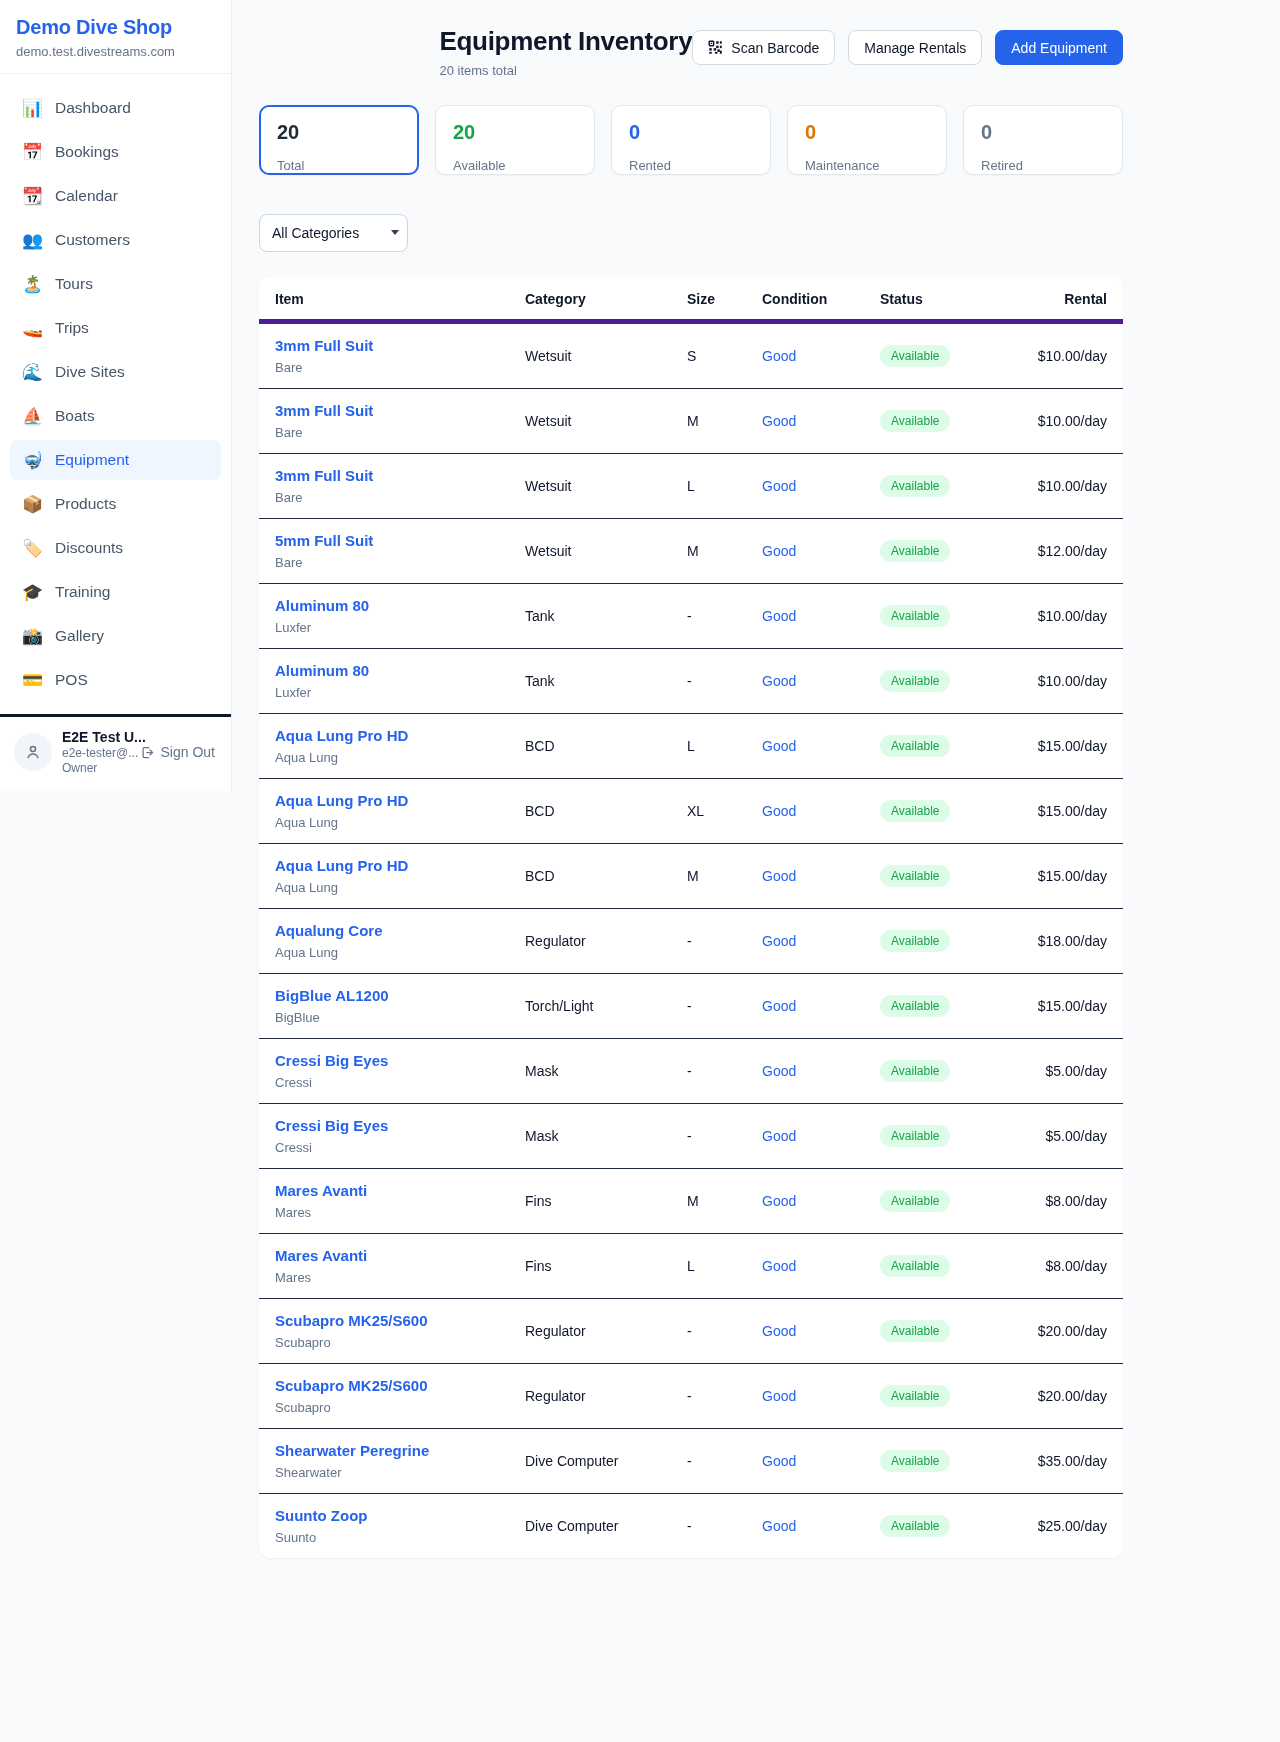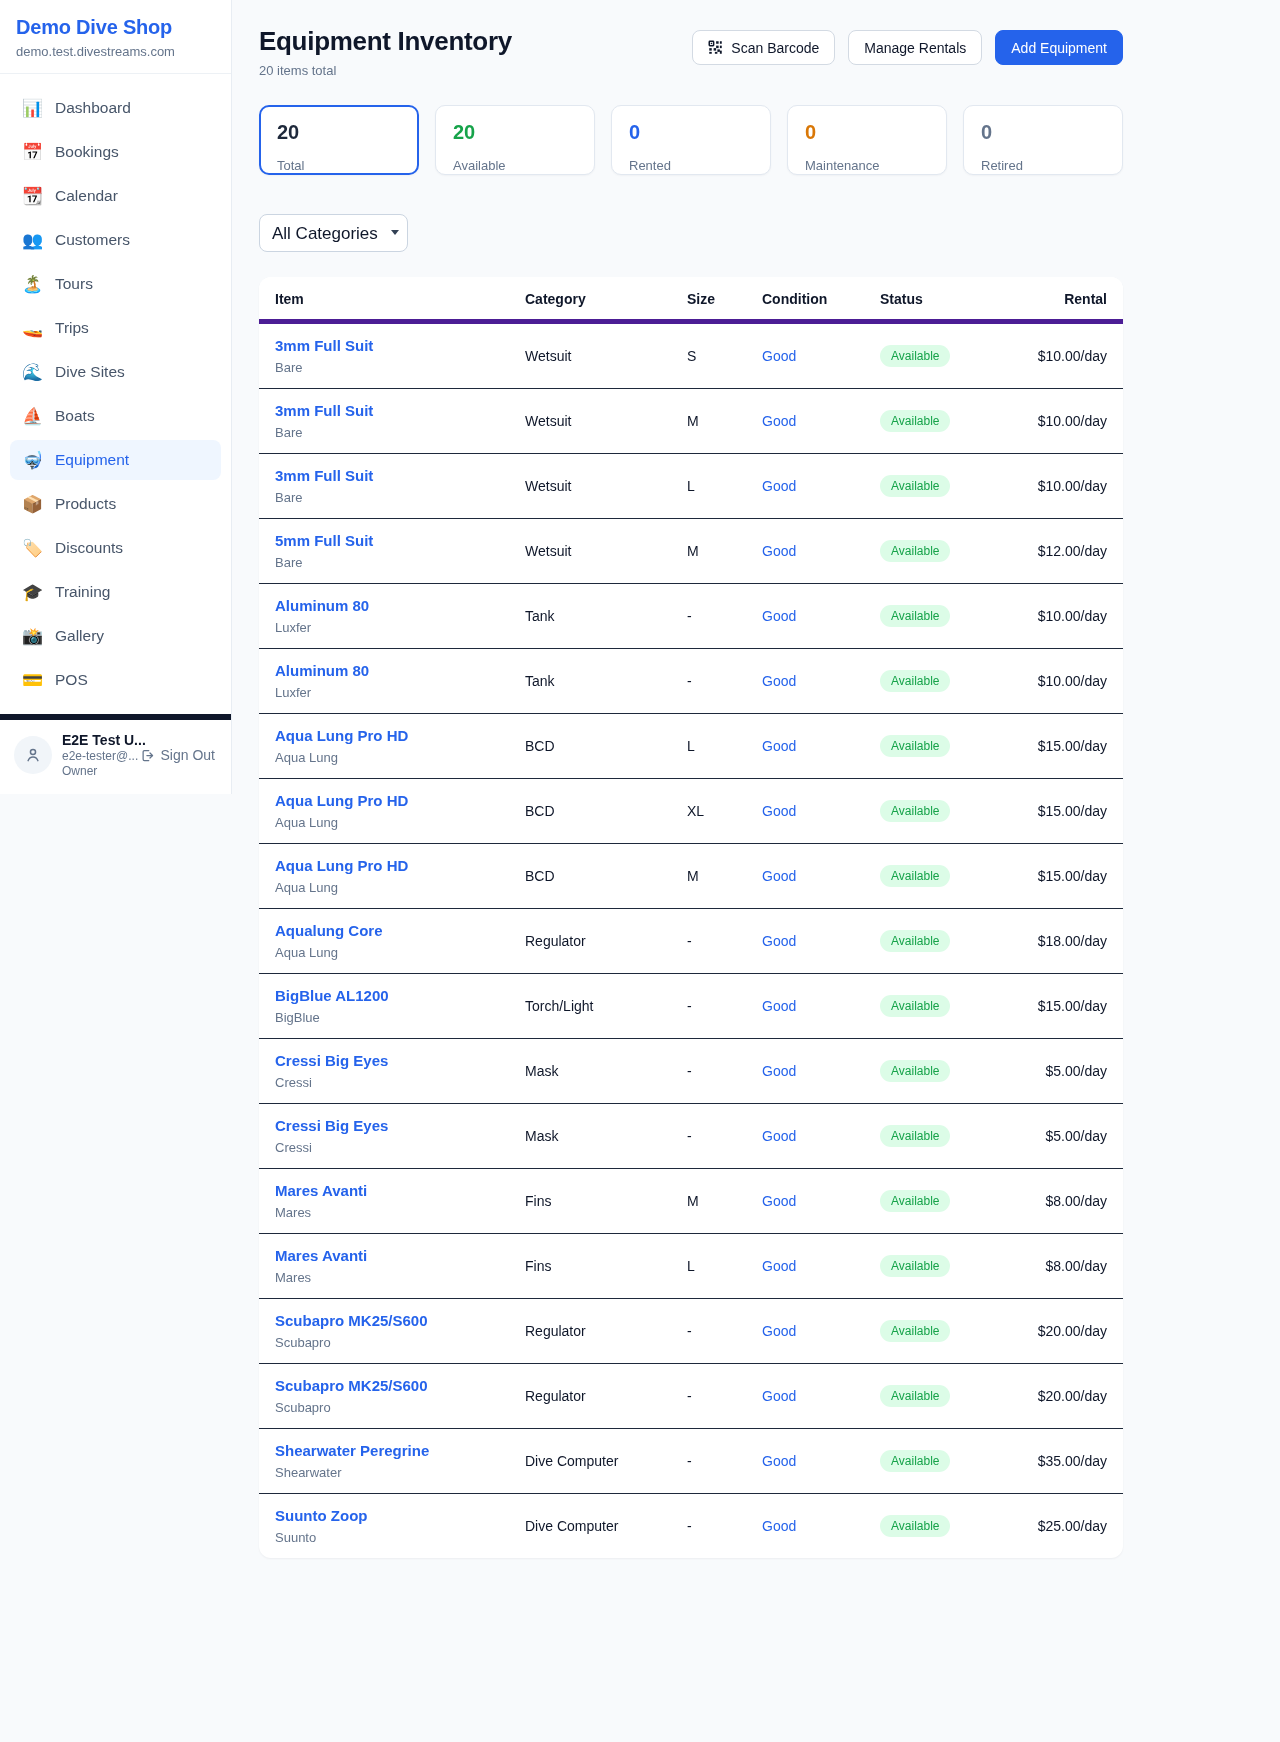--- a/index.html
+++ b/index.html
@@ -21,41 +21,41 @@
   .nav { padding:14px 10px 10px 10px; border-top:1px solid #edf1f5; }
   .nav-item {
     display:flex; align-items:center; gap:13px;
     height:40px; padding:0 12px; margin-bottom:4px;
     border-radius:8px; cursor:pointer; text-decoration:none;
     color:#475569; font-size:15.5px;
   }
   .nav-item .nav-icon { font-size:17px; width:20px; text-align:center; }
   .nav-item.active { background:#eff6ff; color:#2563eb; }
   .user-section {
-    border-top:6px solid #0f172a;
+    border-top:3px solid #0f172a;
     padding:12px 14px 16px 14px;
     display:flex; align-items:center; gap:10px;
   }
   .avatar {
     width:38px; height:38px; border-radius:50%;
     background:#f1f5f9; flex:0 0 auto;
     display:flex; align-items:center; justify-content:center;
   }
   .user-info { min-width:0; flex:1; }
   .user-name { font-size:14px; font-weight:700; color:#0f172a; white-space:nowrap; }
   .user-email,.user-role { font-size:12px; color:#64748b; margin-top:1px; white-space:nowrap; }
   .signout-btn {
     display:flex; align-items:center; gap:6px;
     background:none; border:none; cursor:pointer;
     color:#64748b; font-size:14px; font-family:inherit;
     flex:0 0 auto; padding:2px;
   }
   
   .main { margin-left:259px; width:864px; padding-top:26px; }
-  .page-header { display:flex; justify-content:space-between; align-items:flex-start; }
+  .page-header { display:flex; justify-content:flex-end; align-items:flex-start; }
   .page-title { font-size:26px; font-weight:700; color:#0f172a; letter-spacing:-.3px; }
   .page-subtitle { font-size:13px; color:#64748b; margin-top:6px; }
   .header-actions { display:flex; gap:13px; padding-top:4px; }
   .btn {
     height:35px; padding:0 15px; border-radius:8px;
     font-size:14px; font-weight:500; font-family:inherit;
     display:flex; align-items:center; gap:8px; cursor:pointer;
     background:#fff; border:1px solid #d3dae3; color:#0f172a;
   }
   .btn-primary { background:#2563eb; border-color:#2563eb; color:#fff; }
@@ -74,21 +74,21 @@
   .search-input {
     flex:1; height:38px; border:1px solid #93a0b4; border-radius:10px;
     padding:0 14px; font-size:15px; font-family:inherit; color:#0f172a;
     background:#fff; outline:none;
   }
   .search-input::placeholder { color:#6b7280; }
   .select-wrap { position:relative; width:149px; }
   .category-select {
     width:100%; height:38px; appearance:none; -webkit-appearance:none;
     border:1px solid #cbd5e1; border-radius:8px; background:#fff;
-    padding:0 26px 0 12px; font-size:17px; font-family:inherit; color:#0f172a;
+    padding:0 26px 0 12px; font-size:14px; font-family:inherit; color:#0f172a;
     cursor:pointer; outline:none;
   }
   .select-caret {
     position:absolute; right:9px; top:16px; pointer-events:none;
     width:0; height:0; border-left:4.5px solid transparent;
     border-right:4.5px solid transparent; border-top:5.5px solid #334155;
   }
   
   .table-card {
     margin-top:25px; margin-bottom:32px;

